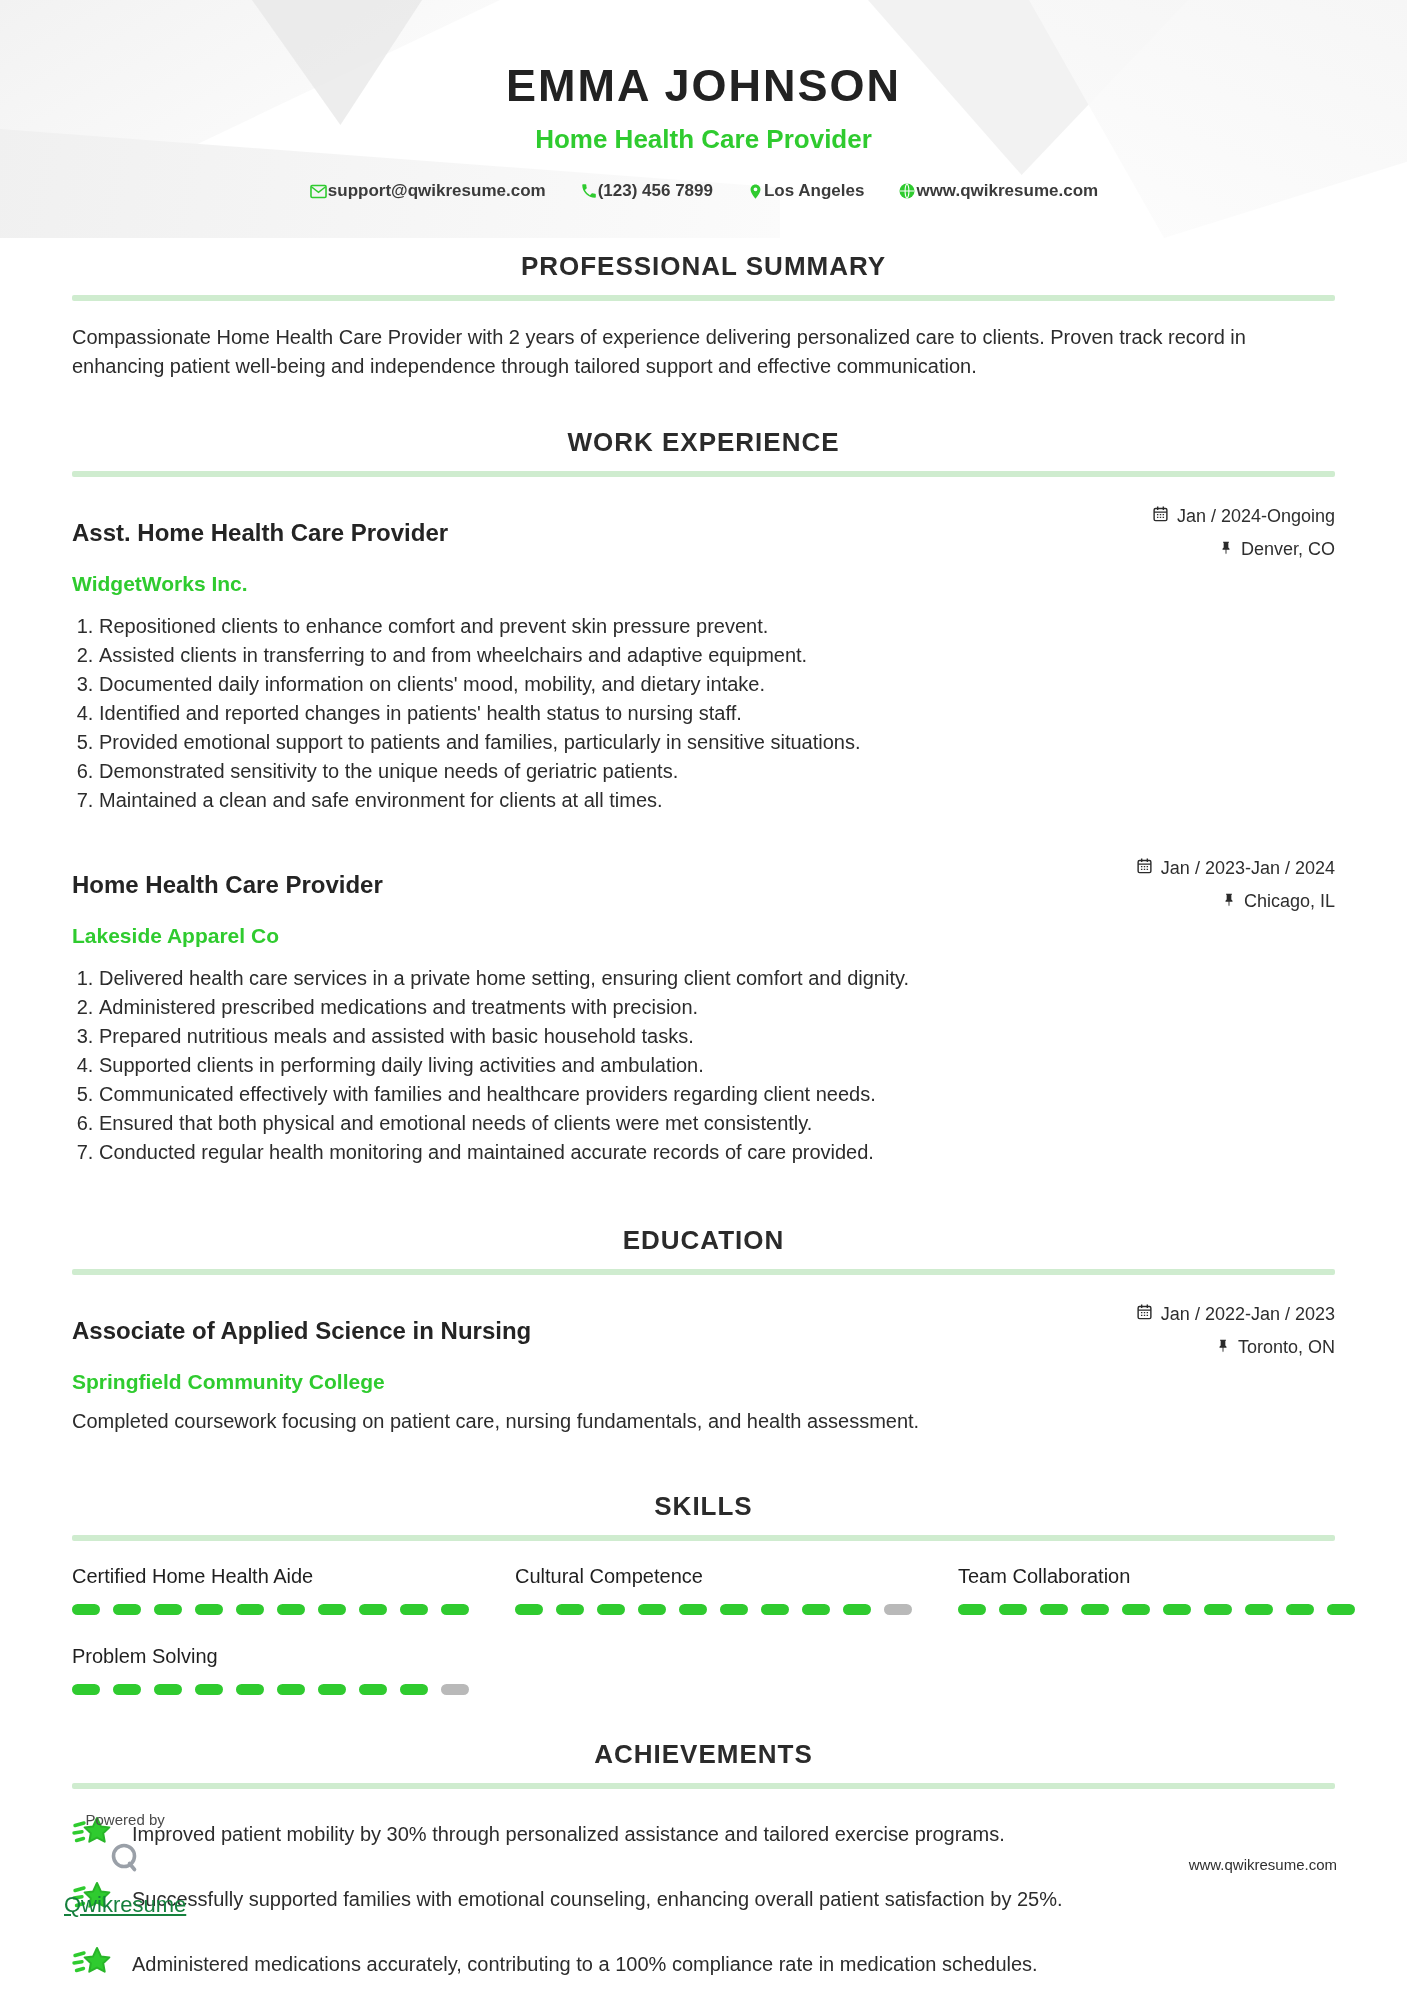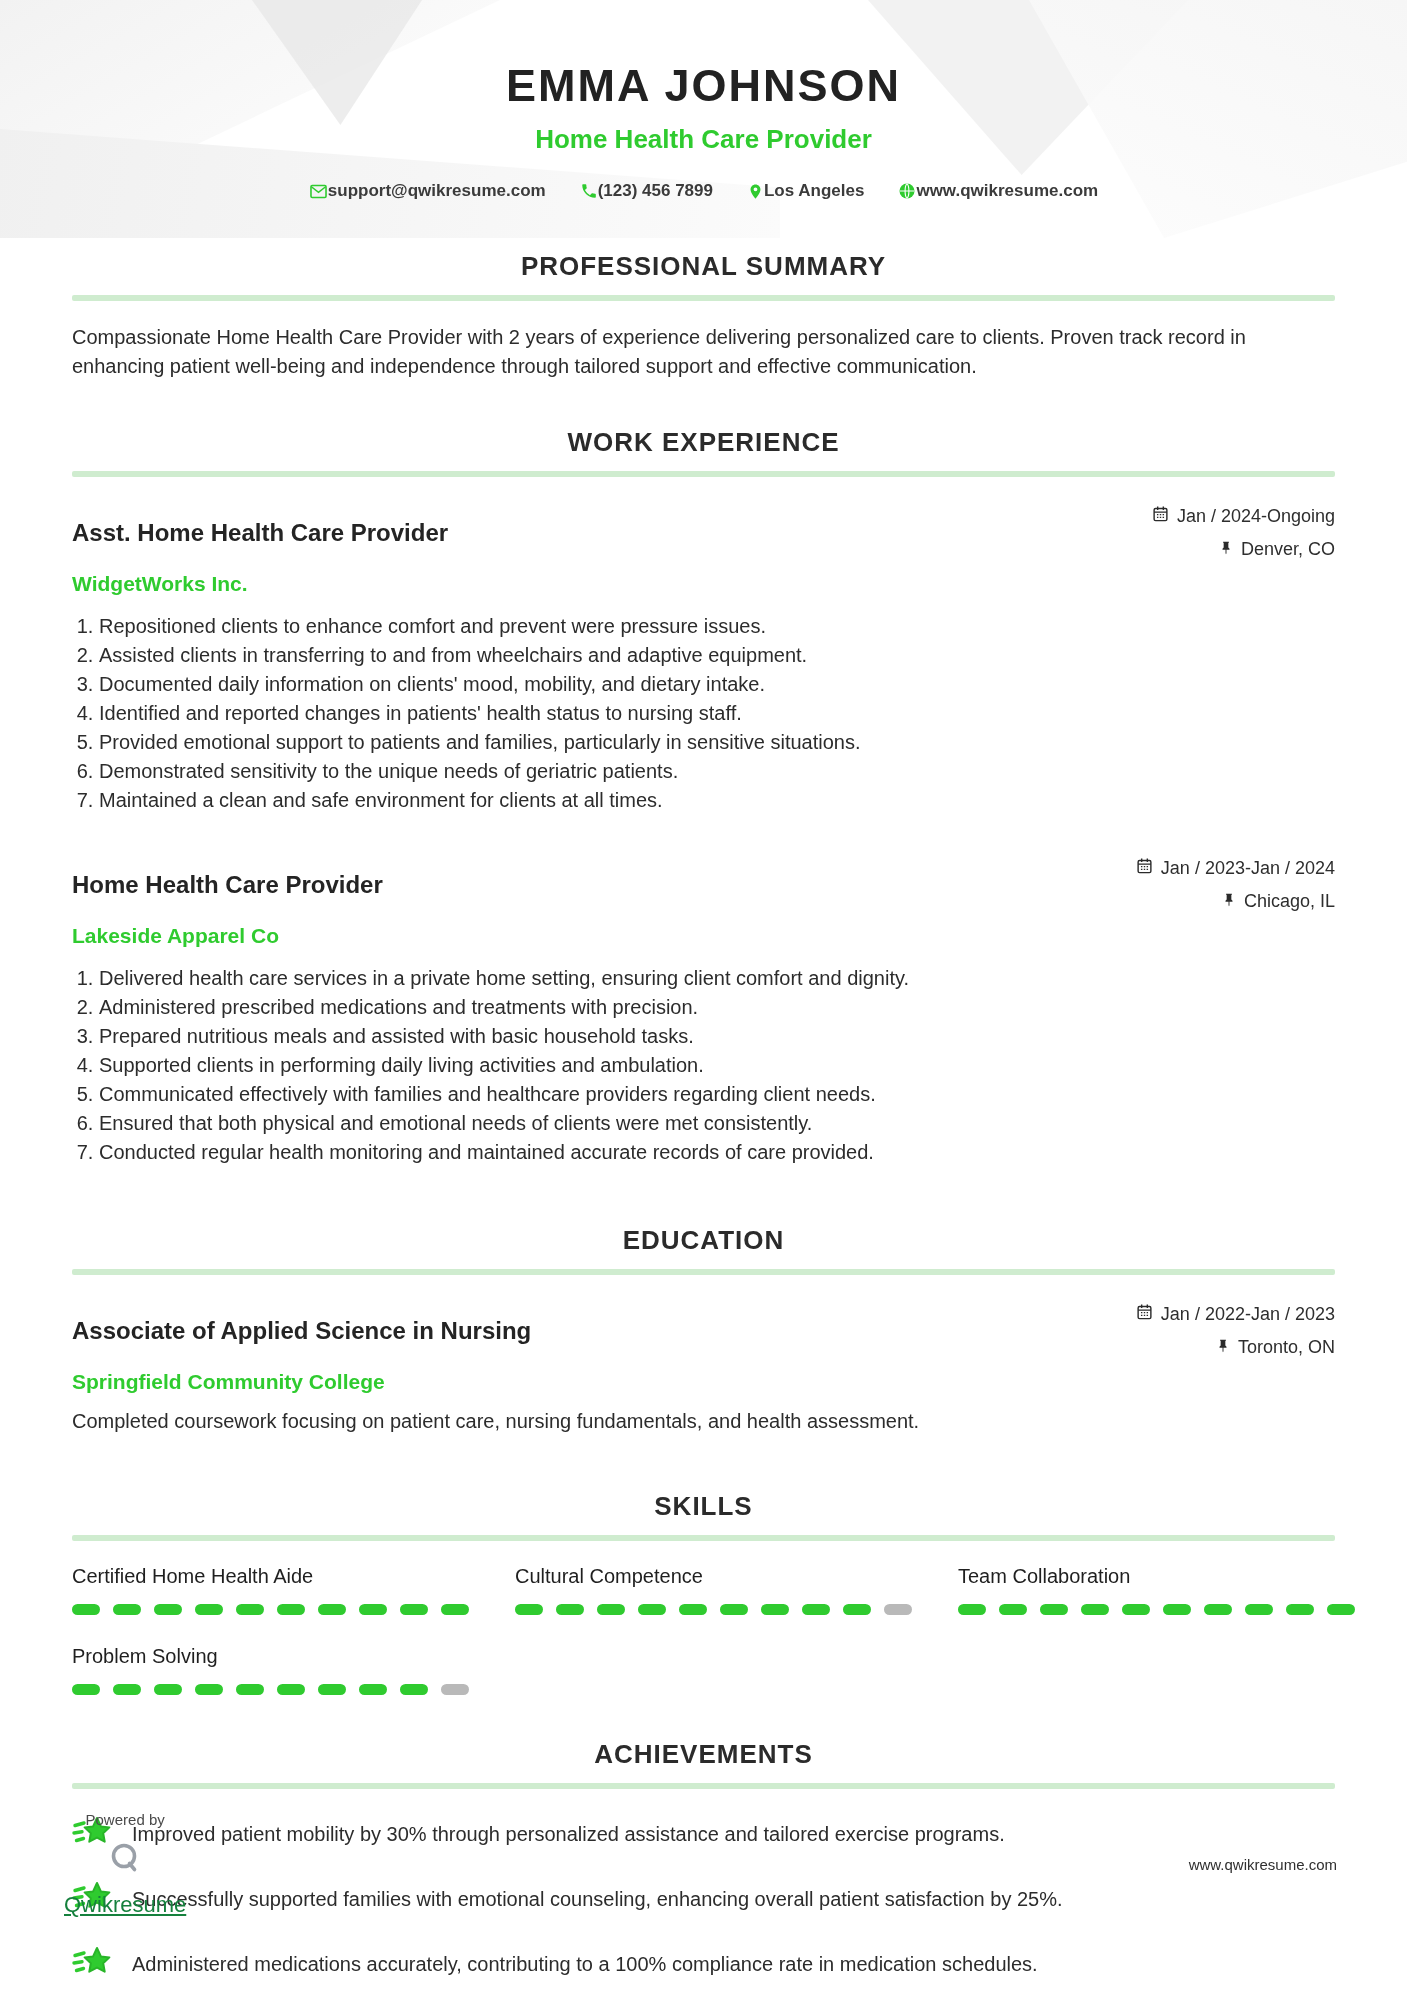--- a/index.html
+++ b/index.html
@@ -161,21 +161,21 @@
               <svg width="14" height="15" viewBox="0 0 24 24">
                   <path d="M16 12V4h1V2H7v2h1v8l-2 2v2h5.2v6l.8 1.6.8-1.6v-6H18v-2l-2-2z" fill="#2b2b2b"></path>
                 </svg>
             </span>
             <span>Denver, CO</span>
           </div>
         </div>
       </div>
       <div class="company">WidgetWorks Inc.</div>
       <ol class="bullets">
-        <li>Repositioned clients to enhance comfort and prevent were pressure issues.</li>
+        <li>Repositioned clients to enhance comfort and prevent skin pressure prevent.</li>
         <li>Assisted clients in transferring to and from wheelchairs and adaptive equipment.</li>
         <li>Documented daily information on clients' mood, mobility, and dietary intake.</li>
         <li>Identified and reported changes in patients' health status to nursing staff.</li>
         <li>Provided emotional support to patients and families, particularly in sensitive situations.</li>
         <li>Demonstrated sensitivity to the unique needs of geriatric patients.</li>
         <li>Maintained a clean and safe environment for clients at all times.</li>
       </ol>
     </div>
 
     <div class="job">

